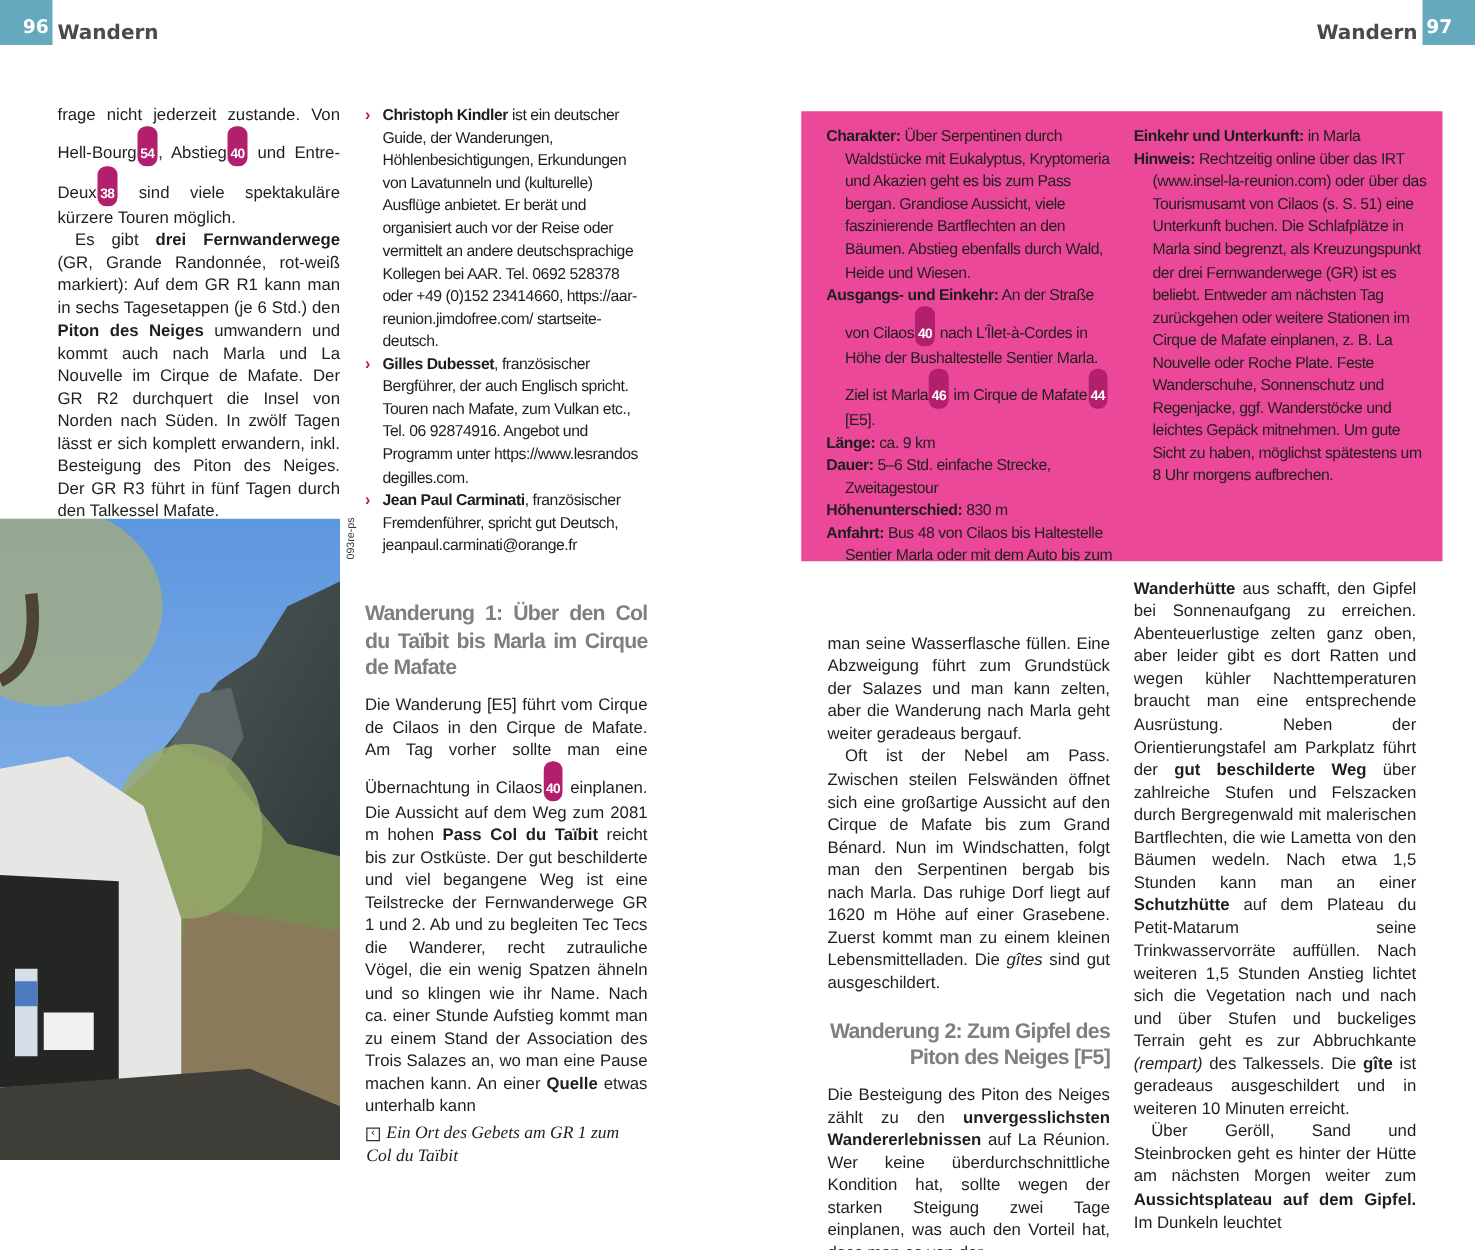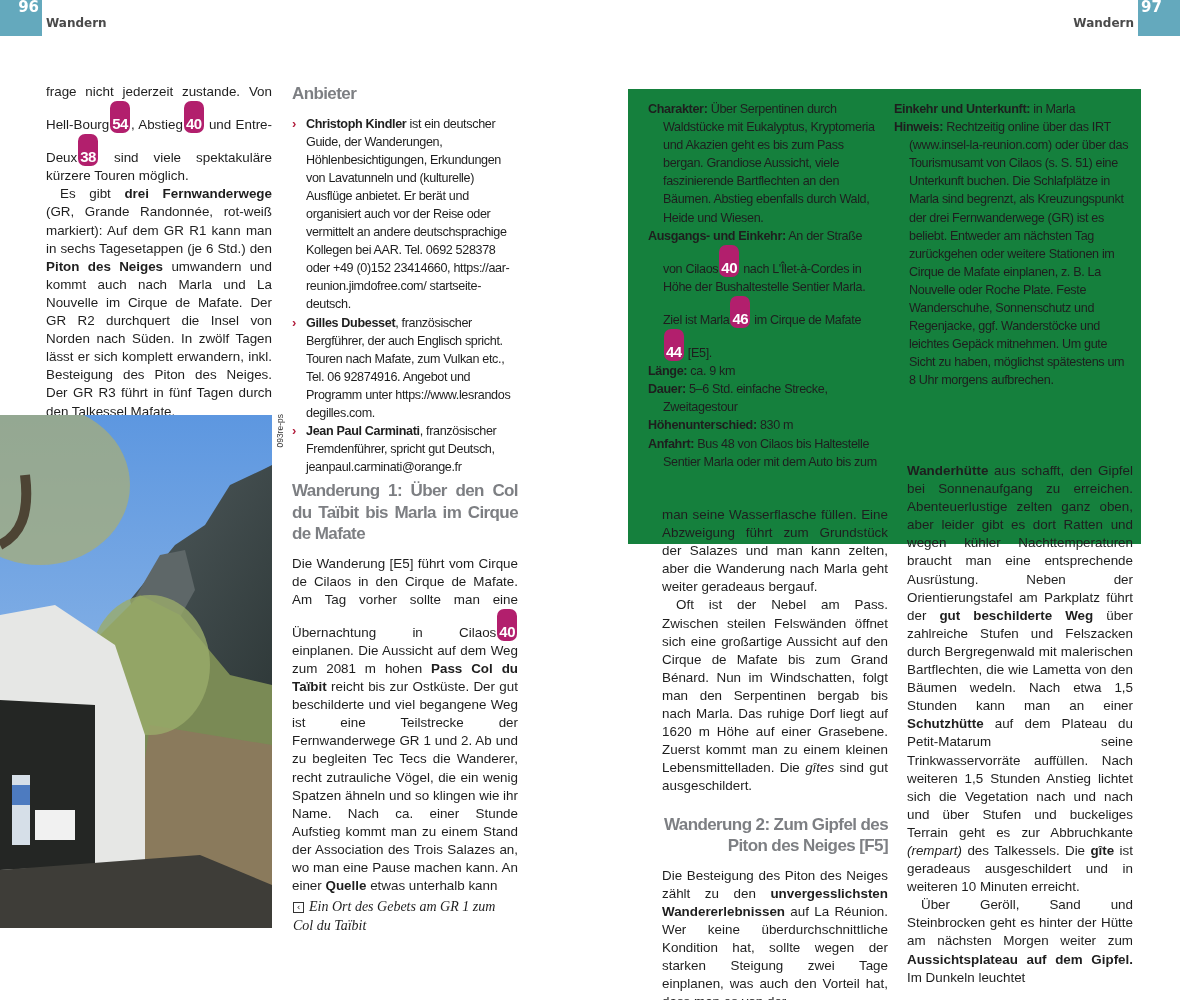--- a/index.html
+++ b/index.html
@@ -1,48 +1,48 @@
 <!DOCTYPE html>
 <html><head>
 <meta charset="utf-8">
 <style>
   * { box-sizing: border-box; margin: 0; padding: 0; }
   html, body { width: 1180px; height: 1000px; background: #ffffff; overflow: hidden; }
   body { position: relative; font-family: "Liberation Sans", sans-serif; color: #1e1e1e; }
 
-  .page-tab { position: absolute; top: 0; height: 36px; background: #64a9bd; color: #ffffff; font-family: "DejaVu Sans", sans-serif; font-weight: bold; font-size: 15px; display: flex; align-items: flex-end; padding-bottom: 20px; }
+  .page-tab { position: absolute; top: 0; height: 36px; background: #64a9bd; color: #ffffff; font-family: "DejaVu Sans", sans-serif; font-weight: bold; font-size: 15px; display: flex; align-items: flex-end; padding-bottom: 6px; }
   .page-tab.left { left: 0; width: 42px; justify-content: flex-end; padding-right: 3px; }
   .page-tab.right { right: 0; width: 42px; justify-content: flex-start; padding-left: 3px; }
-  .running-head { position: absolute; top: 16px; font-family: "DejaVu Sans", sans-serif; font-size: 12px; color: #4a4a4a; font-weight: bold; }
+  .running-head { position: absolute; top: 16px; font-family: "DejaVu Sans", sans-serif; font-size: 16px; color: #4a4a4a; font-weight: bold; }
   .running-head.left { left: 46px; }
   .running-head.right { right: 46px; }
 
   .col { position: absolute; font-size: 13.4px; line-height: 18.1px; }
   .just { text-align: justify; hyphens: manual; }
   .indent { text-indent: 14px; }
   b { font-weight: bold; }
   i { font-style: italic; }
 
   .cond { font-family: "Liberation Sans", sans-serif; font-size: 12.6px; line-height: 18.1px; letter-spacing: -0.35px; }
 
-  .marker { display: inline-block; min-width: 15px; height: 13px; border-radius: 7px; background: #b21f6d; color: #fff; font-size: 15px; line-height: 13px; text-align: right; font-weight: bold; vertical-align: 0px; margin: 0 1px; padding: 16px 2px; letter-spacing: -0.5px; text-indent: 0; }
+  .marker { display: inline-block; min-width: 15px; height: 13px; border-radius: 7px; background: #b21f6d; color: #fff; font-size: 11px; line-height: 13px; text-align: right; font-weight: bold; vertical-align: 0px; margin: 0 1px; padding: 16px 2px; letter-spacing: -0.5px; text-indent: 0; }
 
   .section-head { font-family: "Liberation Sans", sans-serif; font-weight: bold; color: #7d7f83; font-size: 17px; line-height: 21.5px; letter-spacing: -0.6px; }
 
   .provider-list { list-style: none; }
   .provider-list li { position: relative; padding-left: 14px; }
   .provider-list li .chev { position: absolute; left: 0; top: 0; color: #b21f3d; font-weight: bold; font-size: 13px; }
 
   .photo { position: absolute; left: 0; top: 415px; width: 272px; height: 513px; overflow: hidden; background: linear-gradient(180deg, #6aa2e0 0%, #8dbbe9 35%, #b7cfd9 55%, #7e8874 70%, #5a5c4a 100%); }
   .photo-credit { position: absolute; left: 275px; top: 414px; font-size: 8.5px; color: #333; writing-mode: vertical-rl; transform: rotate(180deg); }
 
   .caption { position: absolute; left: 293px; top: 897px; width: 220px; font-family: "Liberation Serif", serif; font-style: italic; font-size: 14px; line-height: 19px; color: #1e1e1e; }
   .caption .arrow-box { display: inline-block; width: 11px; height: 11px; border: 1px solid #333; font-style: normal; font-size: 9px; line-height: 9px; text-align: center; vertical-align: 1px; margin-right: 5px; font-family: "DejaVu Sans", sans-serif; }
 
-  .info-box { position: absolute; left: 628px; top: 89px; width: 513px; height: 455px; background: #15803d; }
+  .info-box { position: absolute; left: 641px; top: 89px; width: 513px; height: 360px; background: #ec4899; }
   .info-col { position: absolute; top: 11px; width: 232px; }
   .info-col p { padding-left: 15px; text-indent: -15px; }
   .info-col p.cont { padding-left: 15px; text-indent: 0; }
 </style>
 </head>
 <body>
 
 <div class="page-tab left">
     <span>96</span>
   </div>
@@ -81,21 +81,20 @@
     <polygon points="0,285 95,290 95,450 0,455" fill="#242624"></polygon>
     <rect x="12" y="360" width="18" height="70" fill="#d6dfe8"></rect>
     <rect x="12" y="370" width="18" height="20" fill="#4d7bc0"></rect>
     <rect x="35" y="395" width="40" height="30" fill="#f1f1f1"></rect>
     <polygon points="0,455 200,440 272,470 272,513 0,513" fill="#3e3d38"></polygon>
   </svg>
 </div>
 <div class="photo-credit">093re-ps</div>
 
 <div class="col" style="left:292px; top:83px; width:230px;">
-  <h3 class="section-head" style="margin-bottom:10px;">Anbieter</h3>
   <ul class="provider-list cond">
     <li><span class="chev">›</span><b>Christoph Kindler</b><span> ist ein deutscher Guide, der Wanderungen, Höhlenbesichtigungen, Erkundungen von Lavatunneln und (kulturelle) Ausflüge anbietet. Er berät und organisiert auch vor der Reise oder vermittelt an andere deutschsprachige Kollegen bei AAR. Tel. 0692 528378 oder +49 (0)152 23414660, https://aar-reunion.jimdofree.com/ startseite-deutsch.</span></li>
     <li><span class="chev">›</span><b>Gilles Dubesset</b><span>, französischer Bergführer, der auch Englisch spricht. Touren nach Mafate, zum Vulkan etc., Tel. 06 92874916. Angebot und Programm unter https://www.lesrandos degilles.com.</span></li>
     <li><span class="chev">›</span><b>Jean Paul Carminati</b><span>, französischer Fremdenführer, spricht gut Deutsch, jeanpaul.carminati@orange.fr</span></li>
   </ul>
 </div>
 
 <div class="col just" style="left:292px; top:480px; width:226px;">
   <h3 class="section-head" style="margin-bottom:10px;">Wanderung 1: Über den Col du Taïbit bis Marla im Cirque de Mafate</h3>
   <p><span>Die Wanderung [E5] führt vom Cirque de Cilaos in den Cirque de Mafate. Am Tag vorher sollte man eine Übernachtung in Cilaos</span><span class="marker">40</span><span> einplanen. Die Aussicht auf dem Weg zum 2081 m hohen </span><b>Pass Col du Taïbit</b><span> reicht bis zur Ostküste. Der gut beschilderte und viel begangene Weg ist eine Teilstrecke der Fernwanderwege GR 1 und 2. Ab und zu begleiten Tec Tecs die Wanderer, recht zutrauliche Vögel, die ein wenig Spatzen ähneln und so klingen wie ihr Name. Nach ca. einer Stunde Aufstieg kommt man zu einem Stand der Association des Trois Salazes an, wo man eine Pause machen kann. An einer </span><b>Quelle</b><span> etwas unterhalb kann</span></p>

